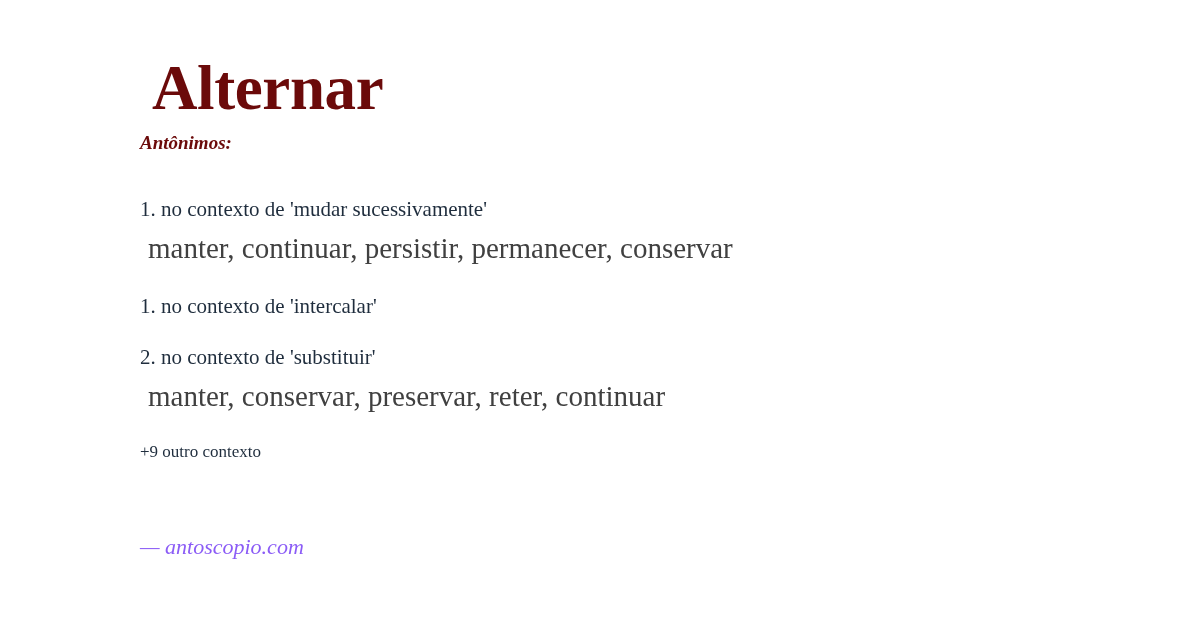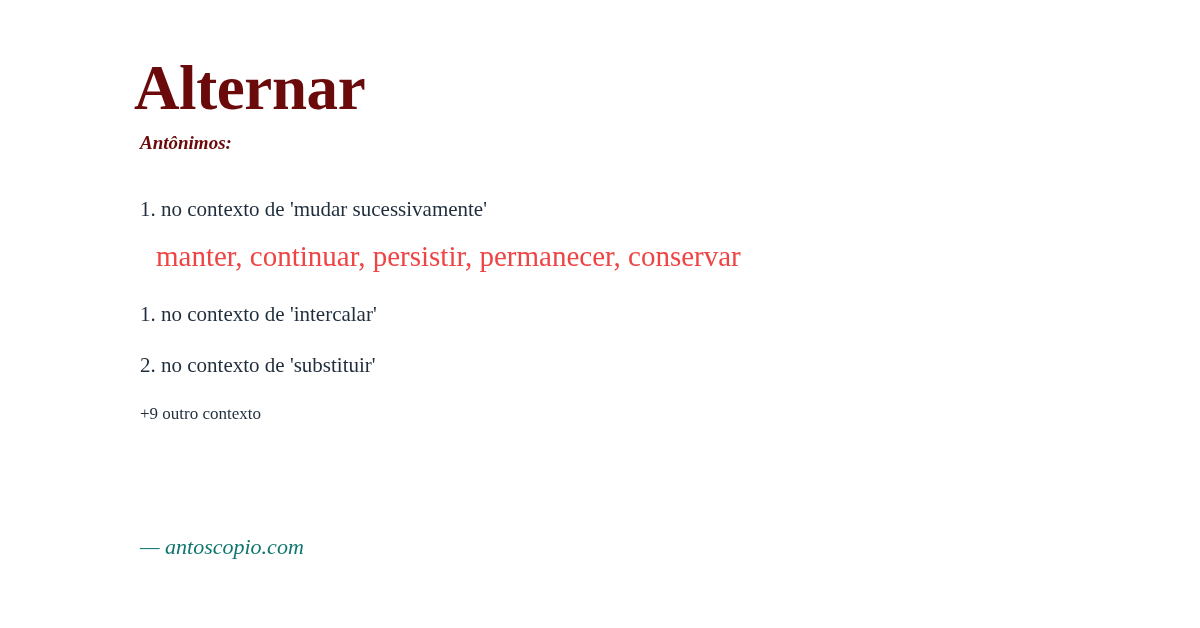--- a/index.html
+++ b/index.html
@@ -18,21 +18,21 @@
     position: relative;
     width: 1200px;
     height: 628px;
     box-sizing: border-box;
     padding: 0 60px 0 140px;
     background: #ffffff;
   }
 
   .headword {
     position: absolute;
-    left: 134px;
+    left: 152px;
     top: 57px;
     margin: 0;
     font-family: "Liberation Serif", "DejaVu Serif", serif;
     font-weight: bold;
     font-size: 63px;
     line-height: 1.0;
     letter-spacing: -0.4px;
     color: #6b0a0a;
     white-space: nowrap;
   }
@@ -68,43 +68,43 @@
     line-height: 1.25;
     color: #1f2d3d;
     margin: 0 0 2px 0;
     white-space: nowrap;
   }
 
   .sense-words {
     font-family: "Liberation Serif", "DejaVu Serif", serif;
     font-size: 29px;
     line-height: 1.3;
-    color: #ef4444;
-    margin: 16px;
+    color: #404040;
+    margin: 8px;
     white-space: nowrap;
   }
 
   .more-contexts {
     font-family: "Liberation Serif", "DejaVu Serif", serif;
     font-size: 17px;
     line-height: 1.25;
     color: #1f2d3d;
     margin: 13px 0 0 0;
     white-space: nowrap;
   }
 
   .source-footer {
     position: absolute;
     left: 140px;
     top: 534px;
     font-family: "Liberation Serif", "DejaVu Serif", serif;
     font-style: italic;
     font-size: 22px;
     line-height: 1.2;
-    color: #0f766e;
+    color: #8b5cf6;
     white-space: nowrap;
   }
 </style>
 </head>
 <body>
 
 <div class="card">
 
   <h1 class="headword">Alternar</h1>
 
@@ -116,20 +116,21 @@
       <div class="sense-context">1. no contexto de 'mudar sucessivamente'</div>
       <div class="sense-words">manter, continuar, persistir, permanecer, conservar</div>
     </div>
 
     <div class="sense-block">
       <div class="sense-context">1. no contexto de 'intercalar'</div>
     </div>
 
     <div class="sense-block">
       <div class="sense-context">2. no contexto de 'substituir'</div>
+      <div class="sense-words">manter, conservar, preservar, reter, continuar</div>
     </div>
 
     <div class="more-contexts">+9 outro contexto</div>
 
   </div>
 
   <div class="source-footer">— antoscopio.com</div>
 
 </div>
 

